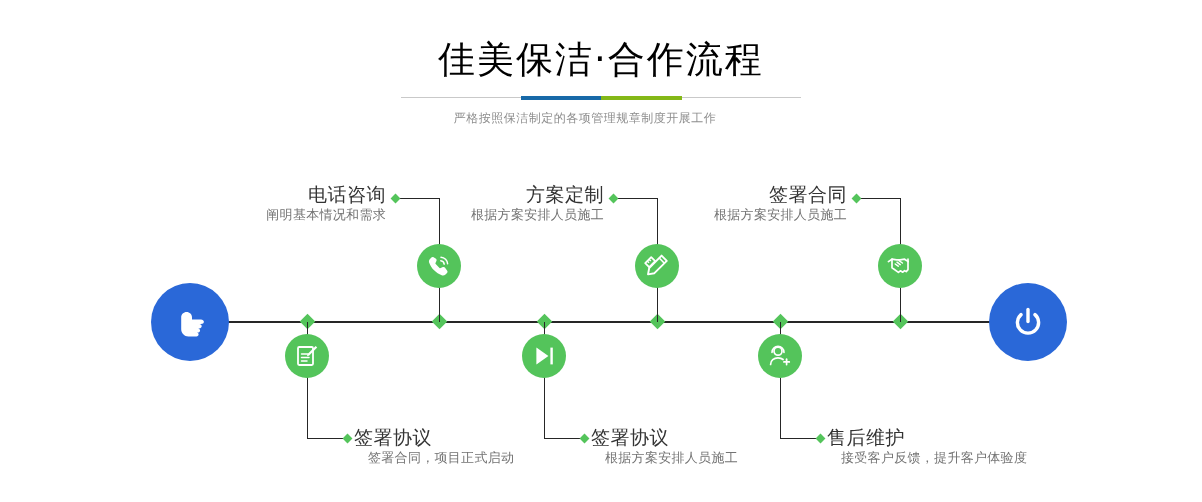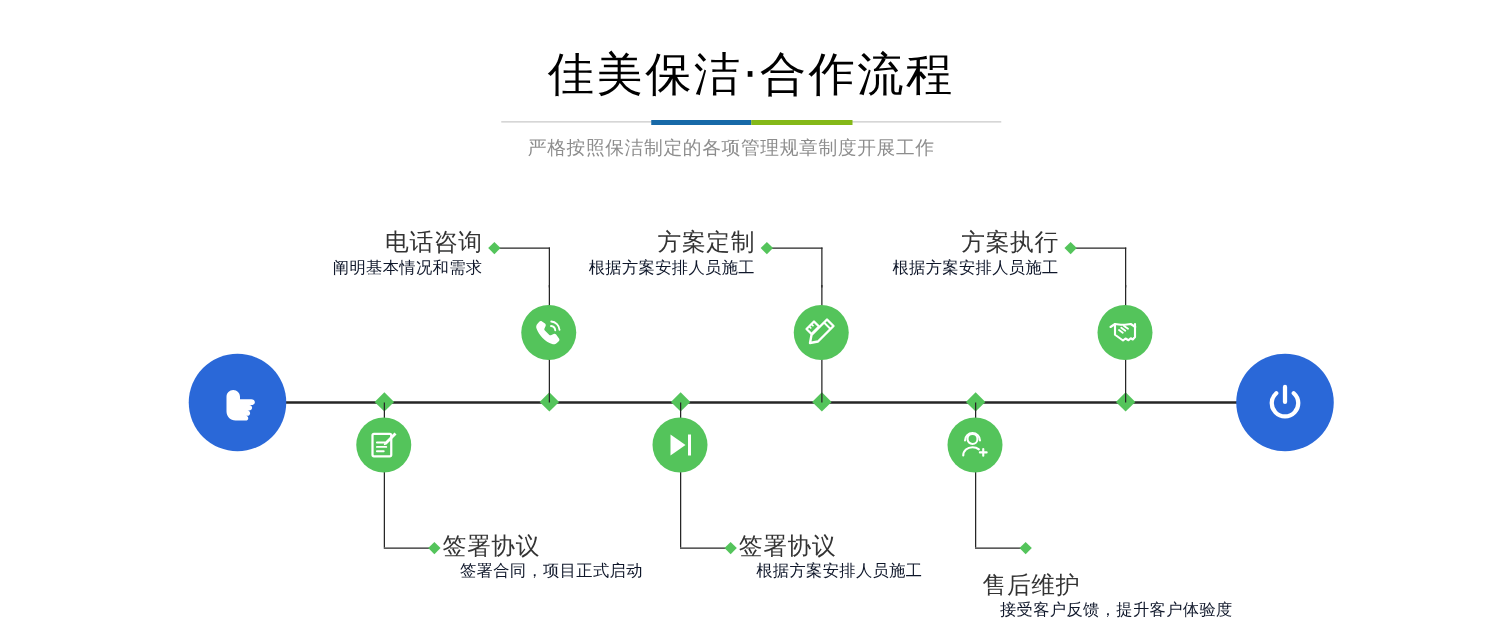--- a/index.html
+++ b/index.html
@@ -69,21 +69,21 @@
     width: 81px;
     height: 4px;
     background: #84b818;
   }
   .subtitle {
     position: absolute;
     left: 0;
     top: 106px;
     width: 1170px;
     text-align: center;
-    font-size: 15px;
+    font-size: 12px;
     line-height: 24px;
     letter-spacing: 0.5px;
     color: #8d8d8d;
     white-space: nowrap;
   }
 
   
   .timeline {
     position: absolute;
     left: 0;
@@ -167,21 +167,21 @@
   }
   .node-label .ttl {
     font-size: 19px;
     line-height: 22px;
     color: #333333;
     letter-spacing: 0.5px;
   }
   .node-label .sub {
     font-size: 13px;
     line-height: 20px;
-    color: #0f172a;
+    color: #737373;
     letter-spacing: 0.3px;
   }
   .node-label.above { text-align: right; }
   .node-label.below { text-align: left; }
   .node-label.below .sub { padding-left: 14px; }
   .node-label.above .sub { padding-right: 0px; }
 </style>
 </head>
 <body>
 
@@ -306,38 +306,38 @@
     <div class="node-icon" style="left:878px; top:94px;">
       <span>
         <svg width="28" height="28" viewBox="0 0 28 28">
           <path fill="none" stroke="#ffffff" stroke-width="1.7" stroke-linejoin="round" stroke-linecap="round" d="M2.4 9.6l3.6-2.4 4.6 0.6 3.4 0 4.6-0.6 3.6 2.4"></path>
           <path fill="none" stroke="#ffffff" stroke-width="1.7" stroke-linejoin="round" stroke-linecap="round" d="M6.0 7.2v8.6l6.4 4.6 2.0-1.6 2.4 1.4 1.8-1.6 1.6 1.0 1.8-2.0V7.2"></path>
           <path fill="none" stroke="#ffffff" stroke-width="1.5" stroke-linecap="round" d="M9.2 12.0l3.0 2.2M11.0 10.2l3.2 2.4M13.0 8.6l3.4 2.4"></path>
         </svg>
       </span>
     </div>
     <div class="node-label above" style="left:583px; top:33px; width:264px;">
-      <div class="ttl">方案执行</div>
+      <div class="ttl">签署合同</div>
       <div class="sub">根据方案安排人员施工</div>
     </div>
 
     <div class="diamond" style="left:775px;"></div>
     <div class="stem" style="left:780px; top:172px; height:116px;"></div>
     <div class="elbow-h" style="left:780px; top:288px; width:40px;"></div>
     <div class="bullet" style="left:817px; top:285px;"></div>
     <div class="node-icon" style="left:758px; top:184px;">
       <span>
         <svg width="26" height="26" viewBox="0 0 26 26">
           <circle cx="11.0" cy="8.2" r="4.0" fill="none" stroke="#ffffff" stroke-width="1.7"></circle>
           <path fill="none" stroke="#ffffff" stroke-width="1.7" stroke-linecap="round" d="M3.6 21.4c0-4.0 3.3-6.6 7.4-6.6 2.0 0 3.8 0.6 5.1 1.7"></path>
           <path fill="none" stroke="#ffffff" stroke-width="1.6" stroke-linecap="round" d="M5.0 9.4a6.0 6.0 0 0 1 12.0 0"></path>
           <line x1="19.6" y1="16.2" x2="19.6" y2="21.6" stroke="#ffffff" stroke-width="1.7" stroke-linecap="round"></line>
           <line x1="16.9" y1="18.9" x2="22.3" y2="18.9" stroke="#ffffff" stroke-width="1.7" stroke-linecap="round"></line>
         </svg>
       </span>
     </div>
-    <div class="node-label below" style="left:786px; top:276px;margin-top:31px;">
+    <div class="node-label below" style="left:827px; top:276px;">
       <div class="ttl">售后维护</div>
       <div class="sub">接受客户反馈，提升客户体验度</div>
     </div>
 
   </div>
 </div>
 
 </body></html>

